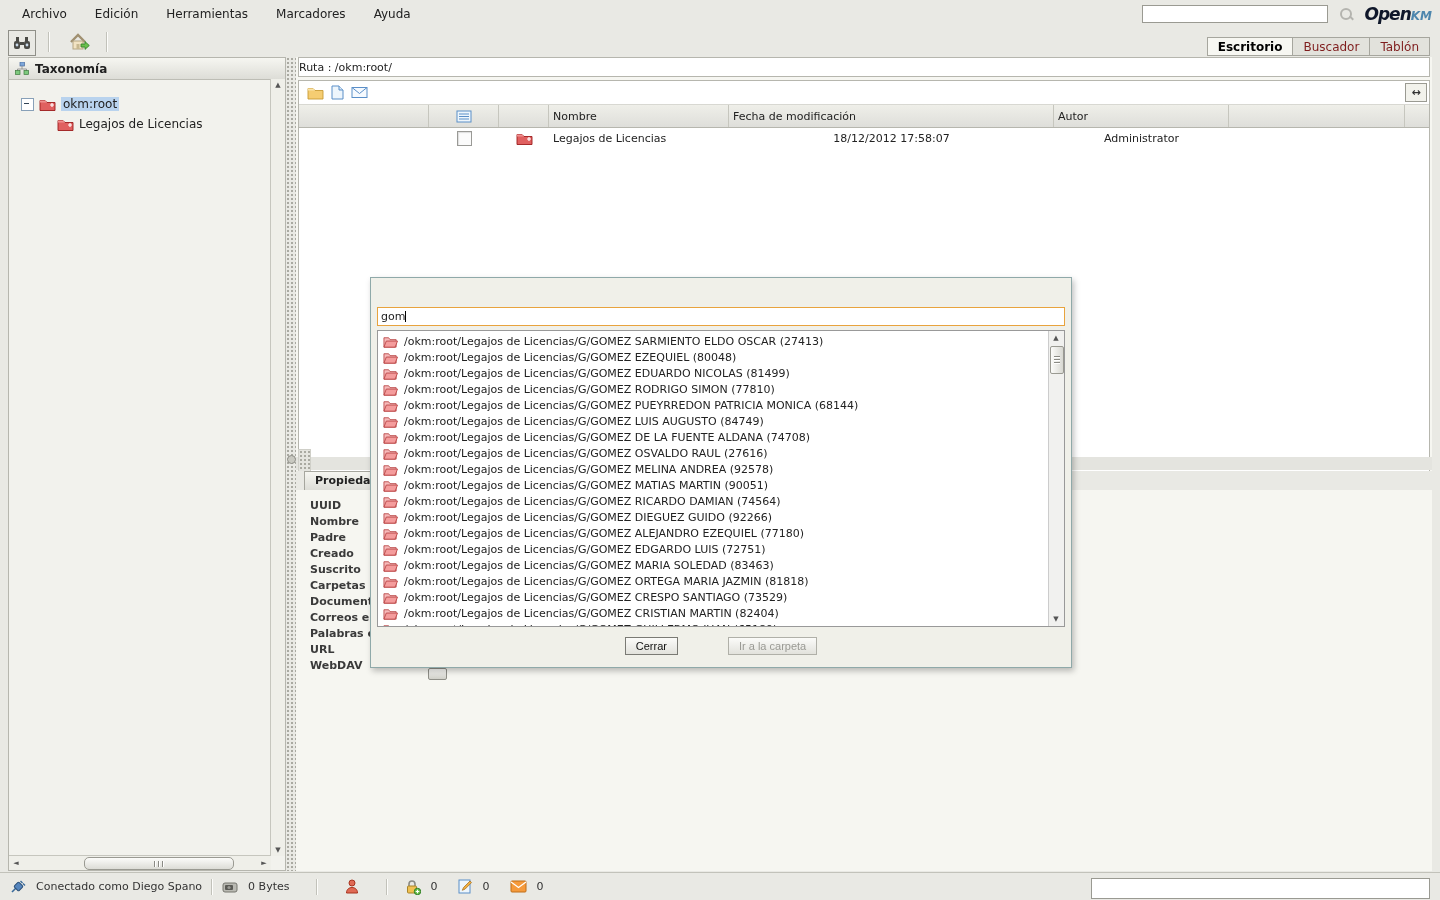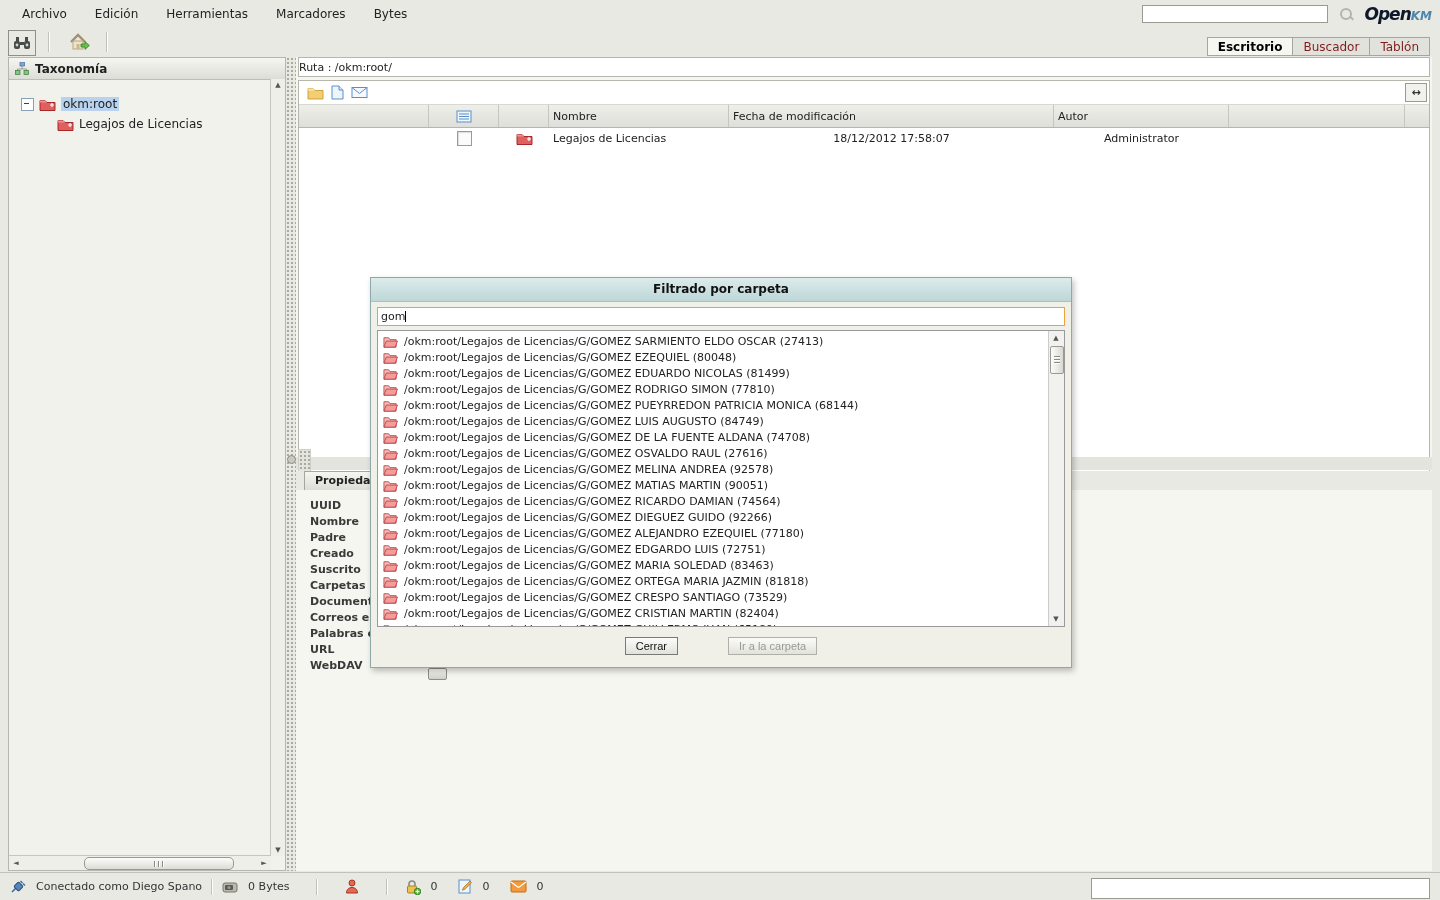--- a/index.html
+++ b/index.html
@@ -99,21 +99,21 @@
 
 <div id="screen">
 
   <div class="menubar">
     <div class="menus">
 
     <span class="menu-item">Archivo</span>
         <span class="menu-item">Edición</span>
         <span class="menu-item">Herramientas</span>
         <span class="menu-item">Marcadores</span>
-        <span class="menu-item">Bytes</span>
+        <span class="menu-item">Ayuda</span>
       </div>
     <div class="mb-right">
       <input class="top-search" value="" style="">
       <span class="mag">
           <span class="mag-c"></span>
           <span class="mag-h"></span>
         </span>
       <span class="logo">
         <span class="lg1">Open</span><span class="lg2">KM</span>
       </span>
@@ -277,21 +277,20 @@
           <div class="prop-label">Correos electrónicos</div>
           <div class="prop-label">Palabras clave</div>
           <div class="prop-label">URL</div>
           <div class="prop-label">WebDAV</div>
         </div>
     </div>
     <div class="kbd-icon"></div>
   </div>
 
   <div class="dialog">
-    <div class="dlg-title">Filtrado por carpeta</div>
     <div class="dlg-input"><span>gom</span><span class="caret"></span></div>
 
     <div class="dlg-list">
       <div class="dlg-rows">
 
       <div class="dlg-row">
           <svg width="15" height="13" viewBox="0 0 16 13">
             <path d="M1 2.5 h5 l1.5 2 H14 v8 H1 z" fill="#f6baba" stroke="#b84343" stroke-width=".9"></path>
             <path d="M3.5 6 h12 l-2.6 6.5 H1 z" fill="#f49c9c" stroke="#b84343" stroke-width=".9"></path>
           </svg>

